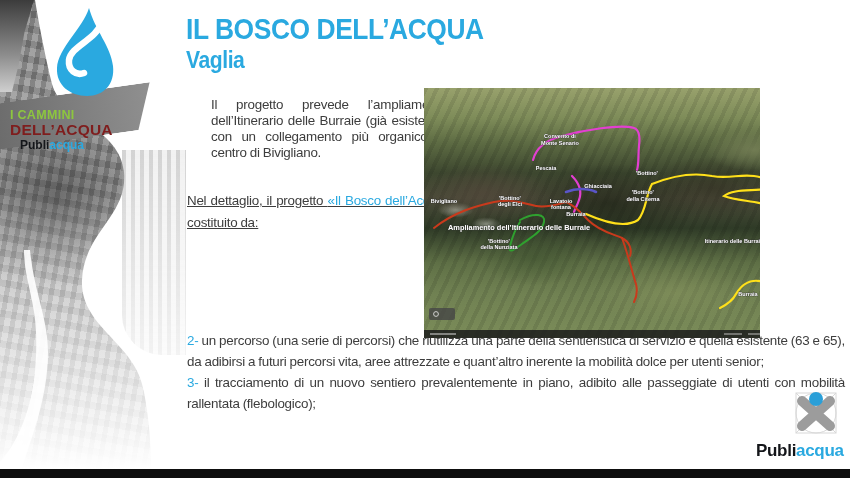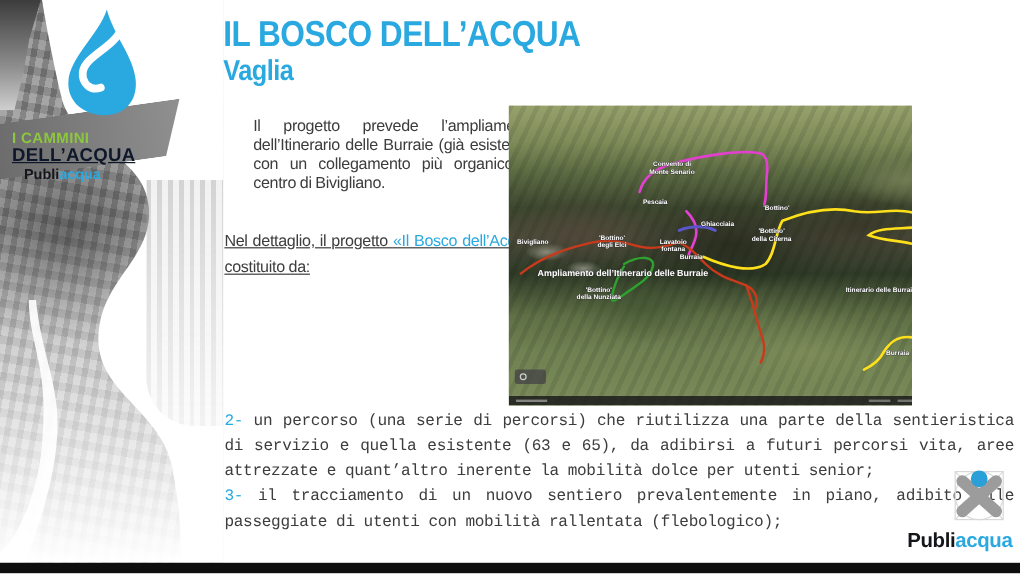--- a/index.html
+++ b/index.html
@@ -27,34 +27,34 @@
   .photo-faint { position:absolute; left:122px; top:150px; width:64px; height:205px; opacity:.75;
     background:
       linear-gradient(180deg, rgba(255,255,255,.1), rgba(255,255,255,.75)),
       repeating-linear-gradient(90deg, rgba(110,110,110,.45) 0 4px, rgba(205,205,205,.4) 4px 9px);
     border-radius:0 0 0 40px; }
 
   
   .drop-logo { position:absolute; left:50px; top:6px; }
   .logo-text { position:absolute; left:10px; top:90px; width:140px; line-height:1.05;margin-top:19px; }
   .logo-l1 { color:#8dc63f; font-weight:bold; font-size:12.5px; letter-spacing:.3px; }
-  .logo-l2 { color:#0f172a; font-weight:bold; font-size:15.5px; letter-spacing:.2px;text-decoration:underline; }
+  .logo-l2 { color:#7f1d1d; font-weight:bold; font-size:15.5px; letter-spacing:.2px; }
   .logo-l3 { font-weight:bold; font-size:12px; margin-left:10px; margin-top:1px; }
   .logo-l3 .blk { color:#14161a; } .logo-l3 .blu { color:#2aa9e0; }
 
   
   .title-block { position:absolute; left:186px; top:12px; transform:scaleX(.88); transform-origin:left top; white-space:nowrap; }
   .main-title { color:#2aa9e0; font-weight:bold; font-size:30px; letter-spacing:-.5px; line-height:34px; }
   .sub-title  { color:#2aa9e0; font-weight:bold; font-size:24px; letter-spacing:-.5px; line-height:28px; }
 
   
   .body-text { color:#3d3d3d; font-size:13.4px; text-align:justify; letter-spacing:-.25px; word-spacing:-.4px; }
   .col-intro  { position:absolute; left:187px; top:97px;  width:236px; line-height:16px;margin-left:24px; }
   .col-detail { position:absolute; left:187px; top:190px; width:276px; line-height:22px;text-decoration:underline; }
-  .full-items { position:absolute; left:187px; top:341px; width:658px; line-height:21px;font-family:Liberation Mono, monospace; }
+  .full-items { position:absolute; left:187px; top:330px; width:658px; line-height:21px; }
   .blue { color:#2aa9e0; }
 
   
   .map { position:absolute; left:424px; top:88px; width:336px; height:250px; overflow:hidden;
     background:
       radial-gradient(70px 30px at 330px 62px, rgba(120,130,88,.8), transparent 70%),
       radial-gradient(90px 42px at 60px 105px, rgba(82,70,58,.65), transparent 70%),
       radial-gradient(130px 55px at 185px 115px, rgba(22,28,16,.6), transparent 72%),
       radial-gradient(100px 45px at 290px 100px, rgba(48,44,32,.55), transparent 70%),
       radial-gradient(80px 40px at 110px 170px, rgba(58,78,44,.5), transparent 70%),

